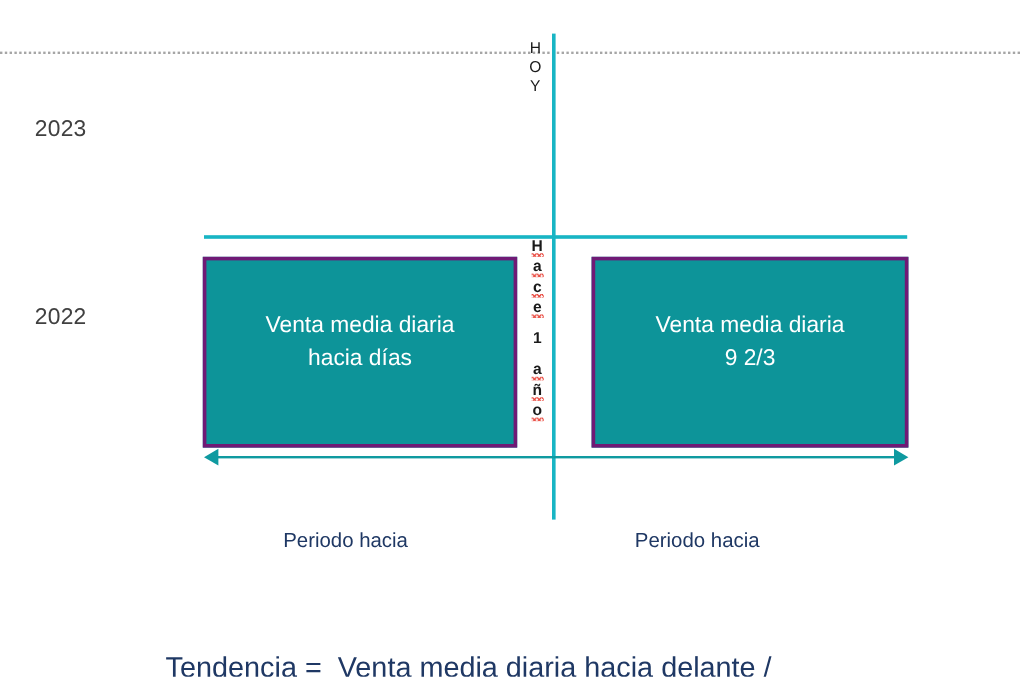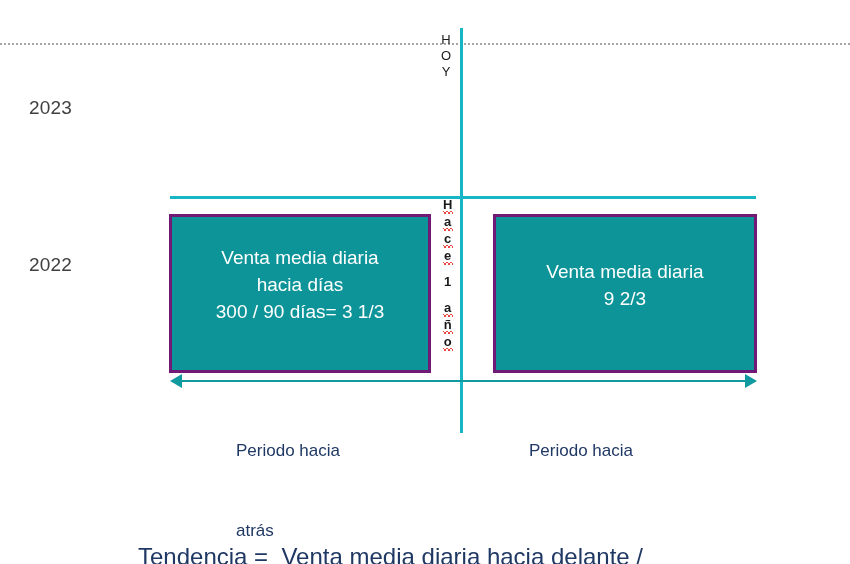--- a/index.html
+++ b/index.html
@@ -213,36 +213,34 @@
     <span class="misspell">a</span>
     <span class="misspell">ñ</span>
     <span class="misspell">o</span>
   </div>
 
   <div class="top-rule"></div>
 
   <div class="tbox tbox-left">
     <span class="line">Venta media diaria</span>
     <span class="line">hacia días</span>
-    <span class="line">300 / 90 días= 3 1/3</span>
   </div>
 
   <div class="tbox tbox-right">
     <span class="line">Venta media diaria</span>
     <span class="line">9 2/3</span>
   </div>
 
   <div class="arrow-line arrow-left-line"></div>
   <div class="arrow-head arrow-head-left"></div>
   <div class="arrow-line arrow-right-line"></div>
   <div class="arrow-head arrow-head-right"></div>
 
   <div class="period-caption period-left">
     <span class="line">Periodo hacia</span>
-    <span class="line">atrás</span>
     
   </div>
 
   <div class="period-caption period-right">
     <span class="line">Periodo hacia</span>
     
   </div>
 
   <div class="formula">
     <span class="line line1">Tendencia =  Venta media diaria hacia delante /</span>

